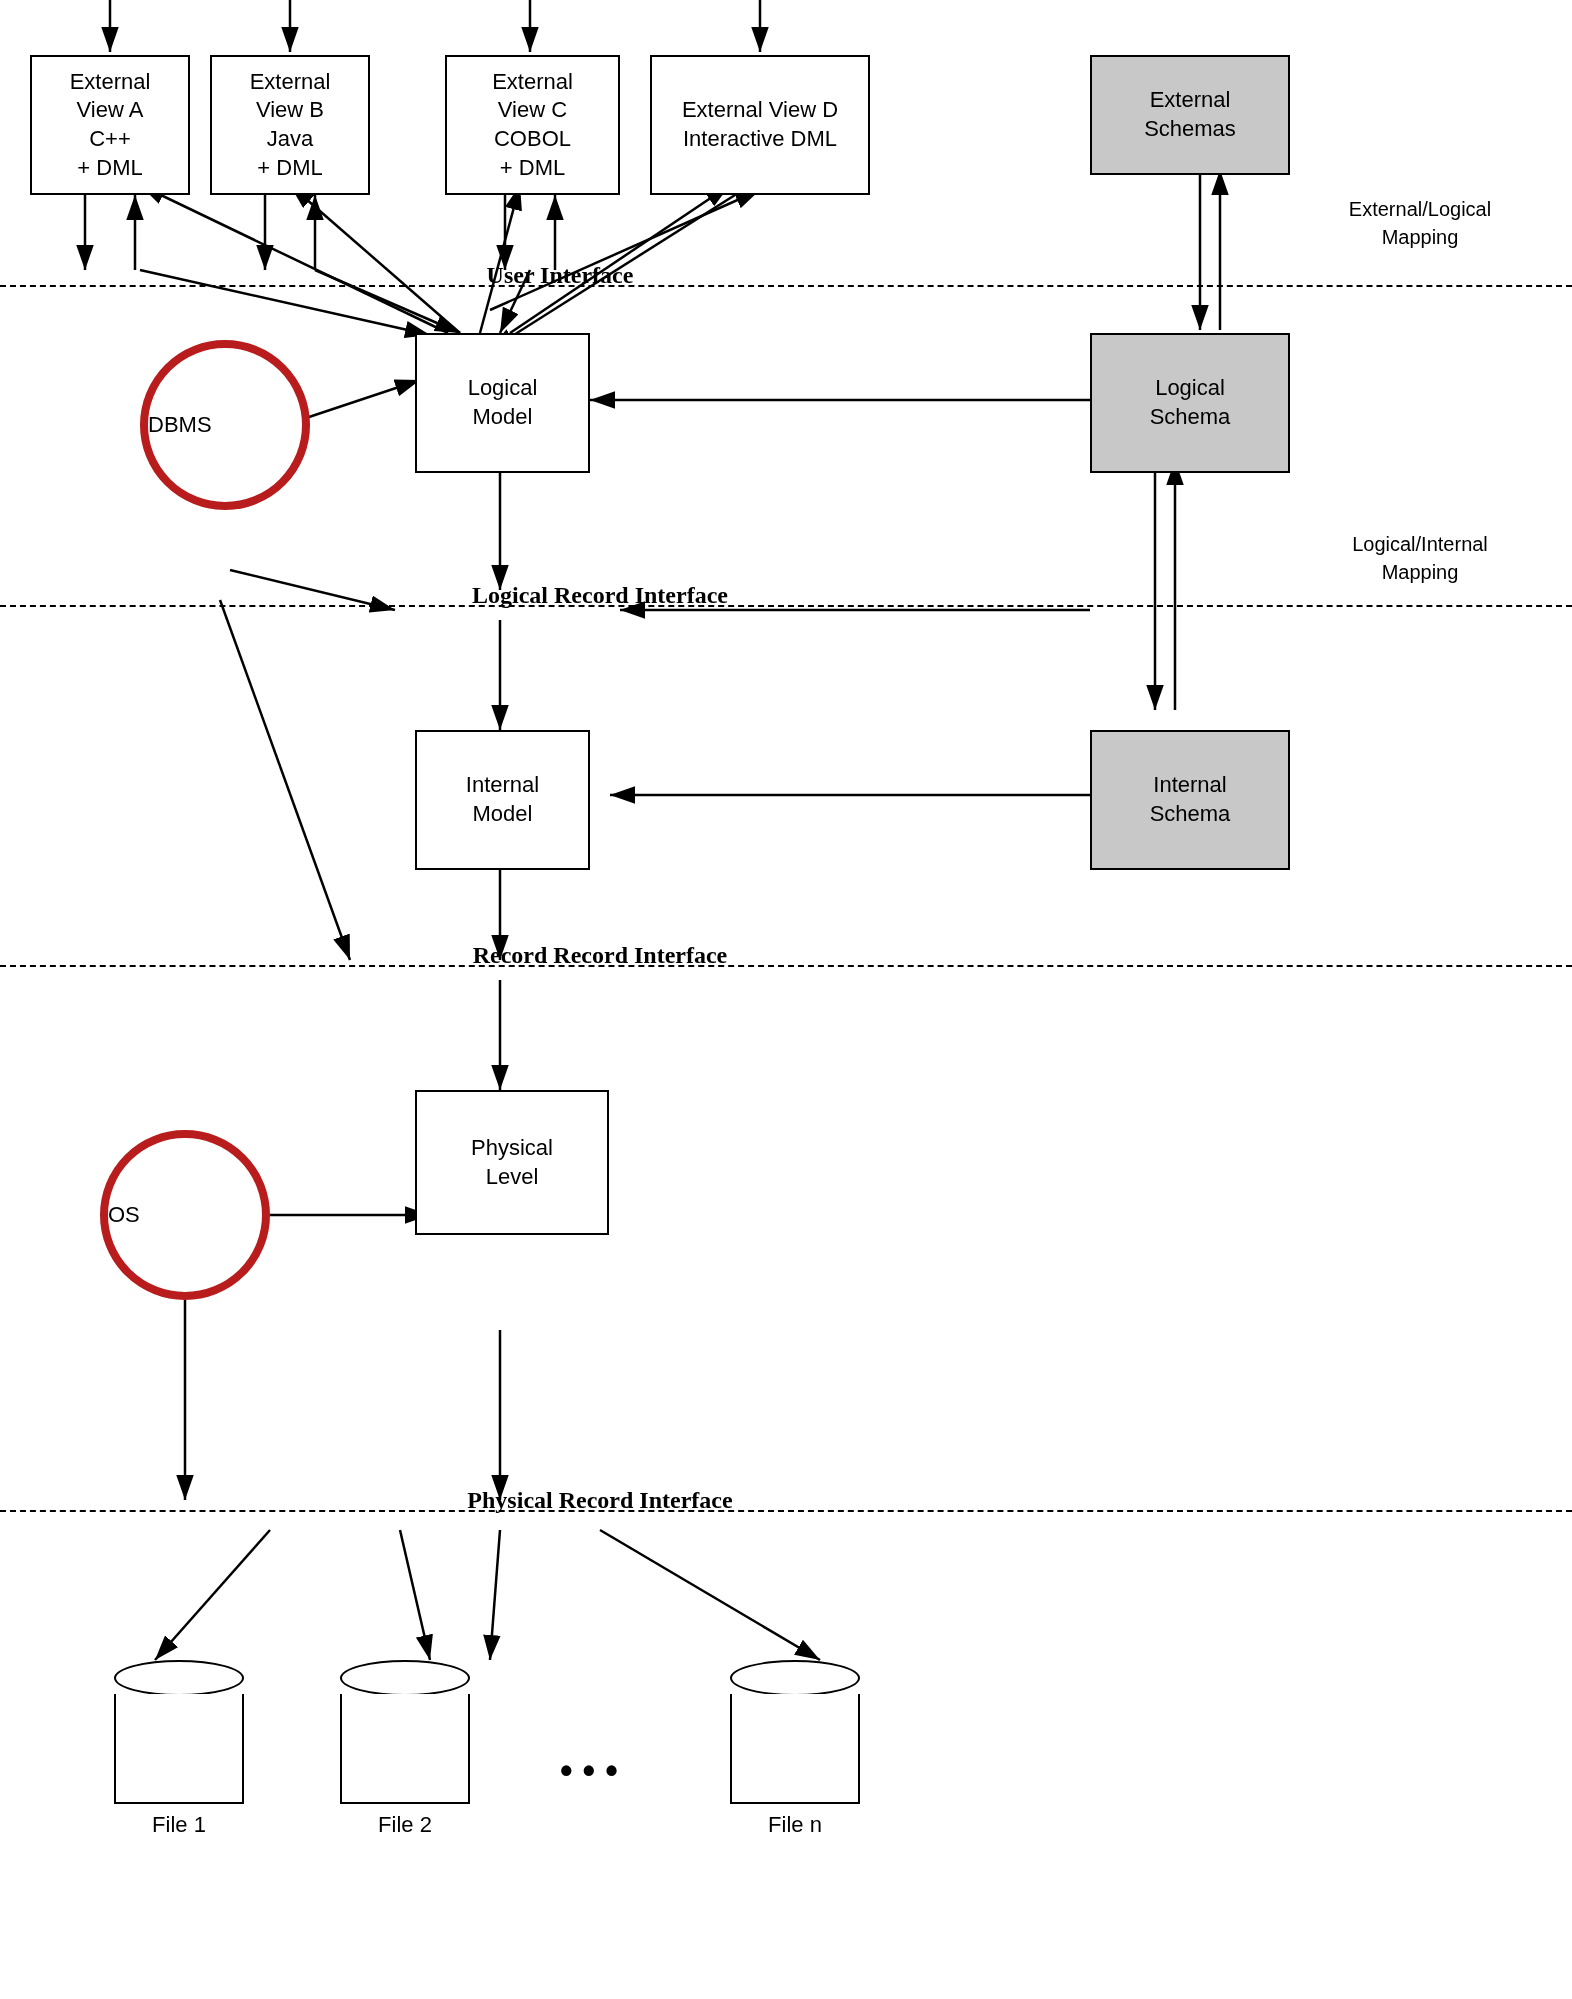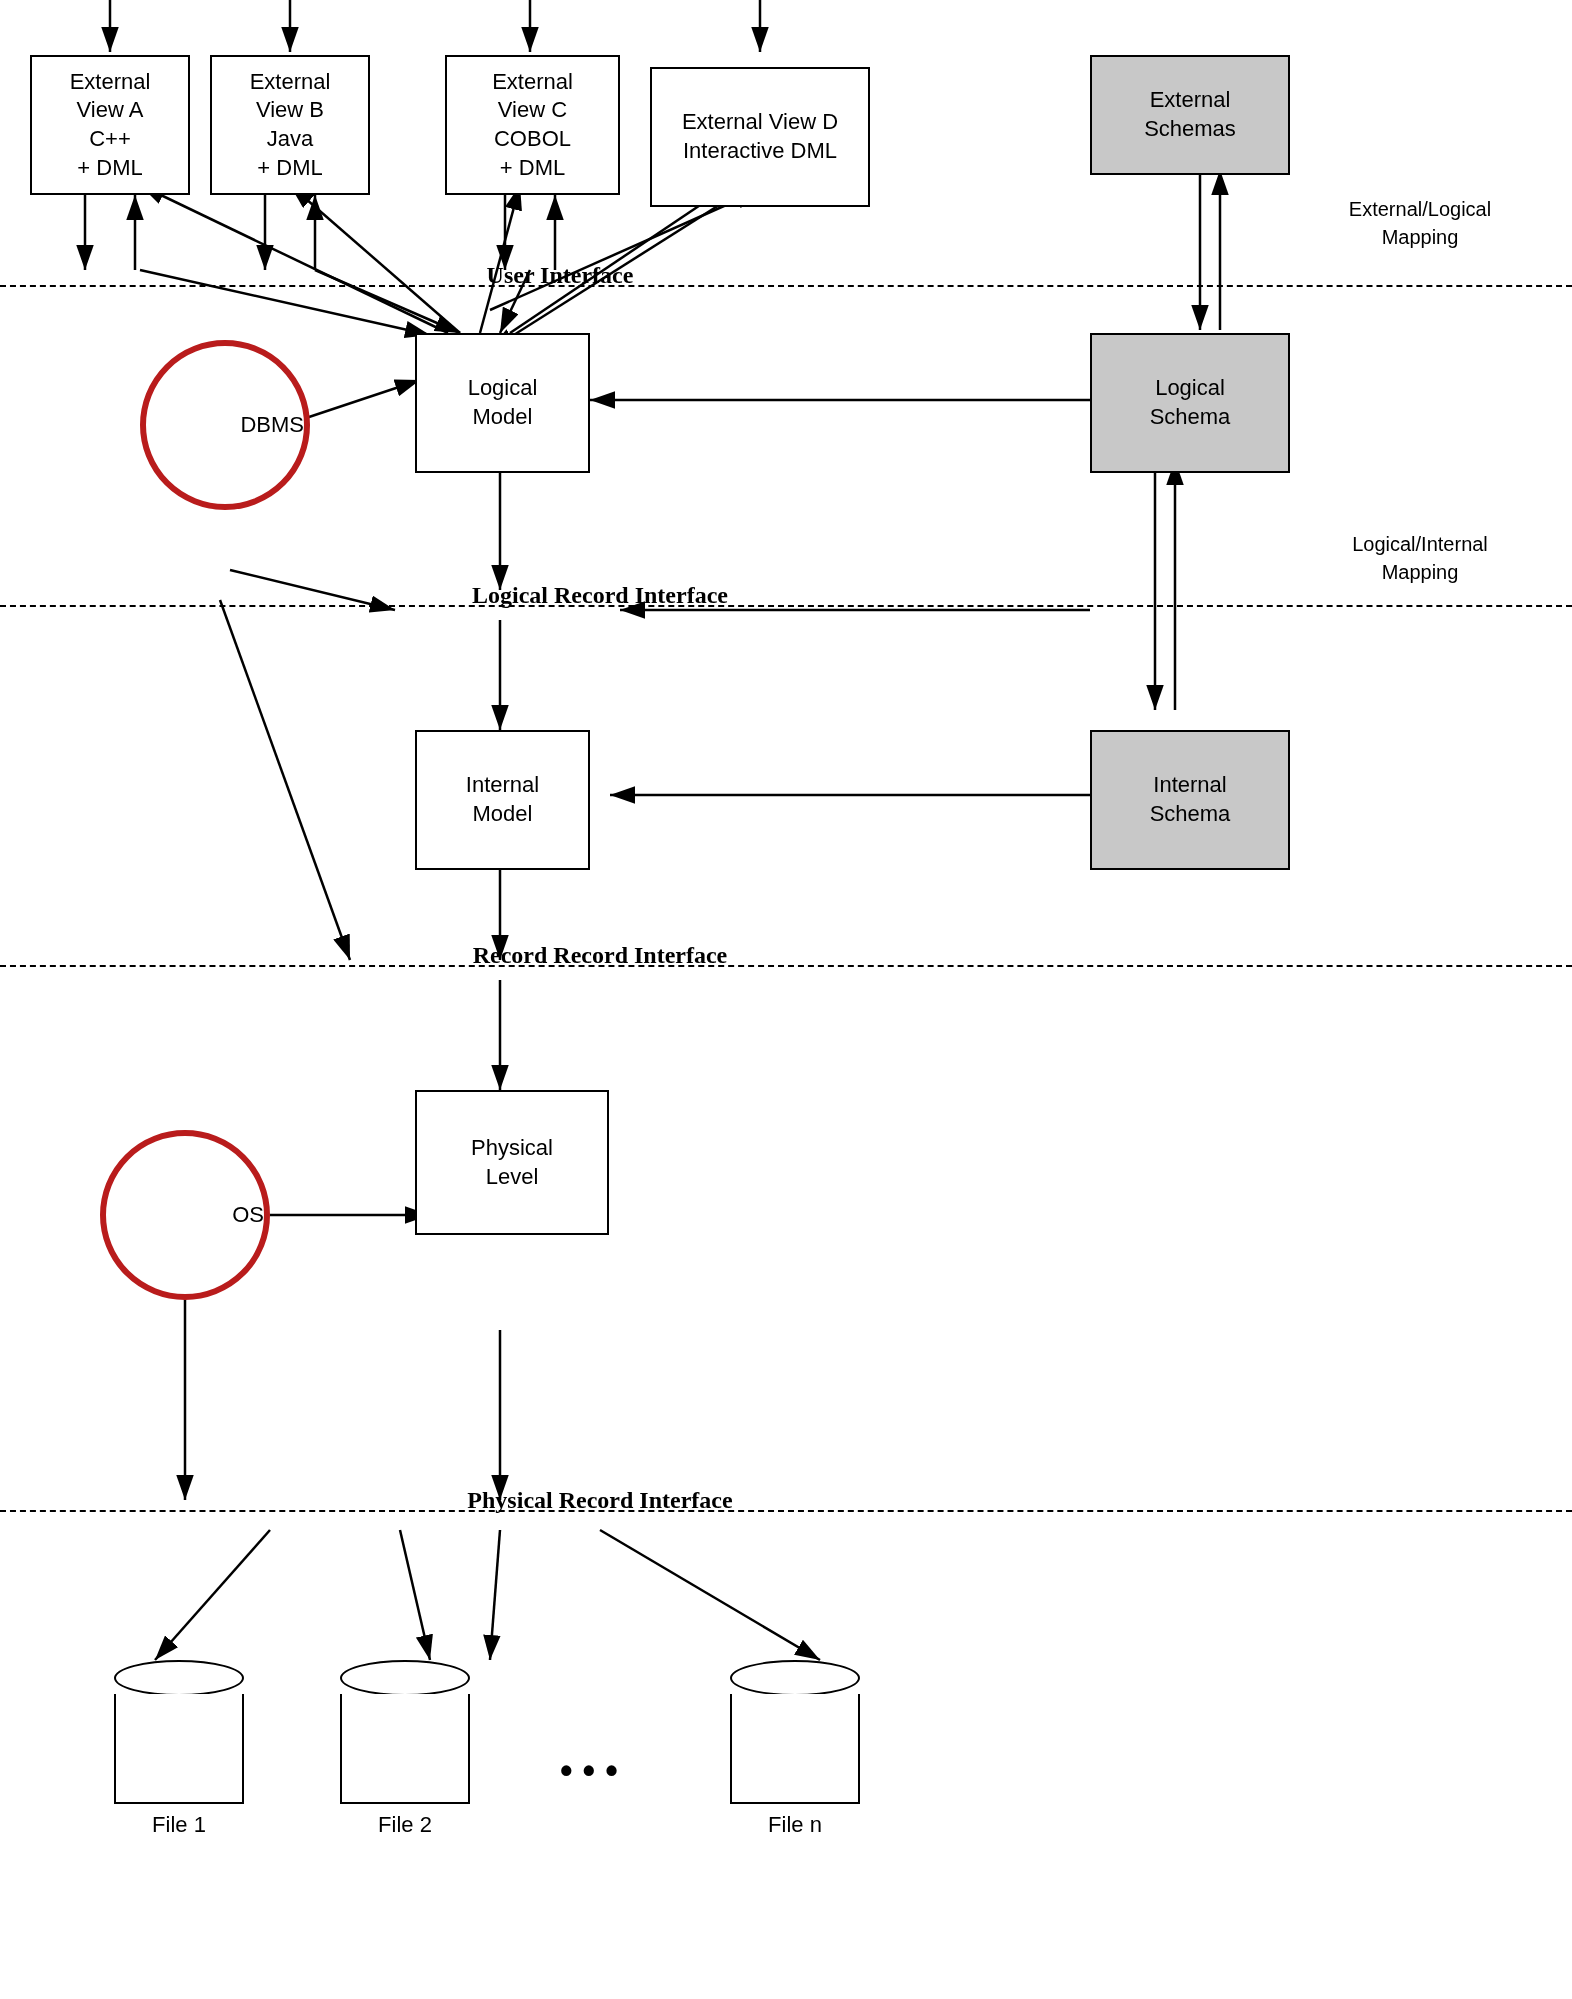--- a/index.html
+++ b/index.html
@@ -25,26 +25,26 @@
       justify-content: center;
       text-align: center;
       font-size: 22px;
       line-height: 1.3;
     }
     .box.gray {
       background: #c8c8c8;
     }
     .circle {
       position: absolute;
-      border: 6px solid #b91c1c;
+      border: 8px solid #b91c1c;
       background: #fff;
       border-radius: 50%;
       display: flex;
       align-items: center;
-      justify-content: flex-end;
+      justify-content: flex-start;
       text-align: center;
       font-size: 22px;
     }
     .interface-line {
       position: absolute;
       border-top: 2px dashed #000;
       width: 100%;
       left: 0;
     }
     .interface-label {
@@ -204,21 +204,21 @@
 + DML</span>
   </div>
 
   <div class="box" style="left:445px; top:55px; width:175px; height:140px;">
     <span style="white-space:pre-line;">External
 View C
 COBOL
 + DML</span>
   </div>
 
-  <div class="box" style="left:650px; top:55px; width:220px; height:140px;margin-top:12px;">
+  <div class="box" style="left:650px; top:55px; width:220px; height:140px;">
     <span style="white-space:pre-line;">External View D
 Interactive DML</span>
   </div>
 
   <div class="box gray" style="left:1090px; top:55px; width:200px; height:120px;">
     <span style="white-space:pre-line;">External
 Schemas</span>
   </div>
 
   <div class="interface-line" style="top:285px;"></div>

